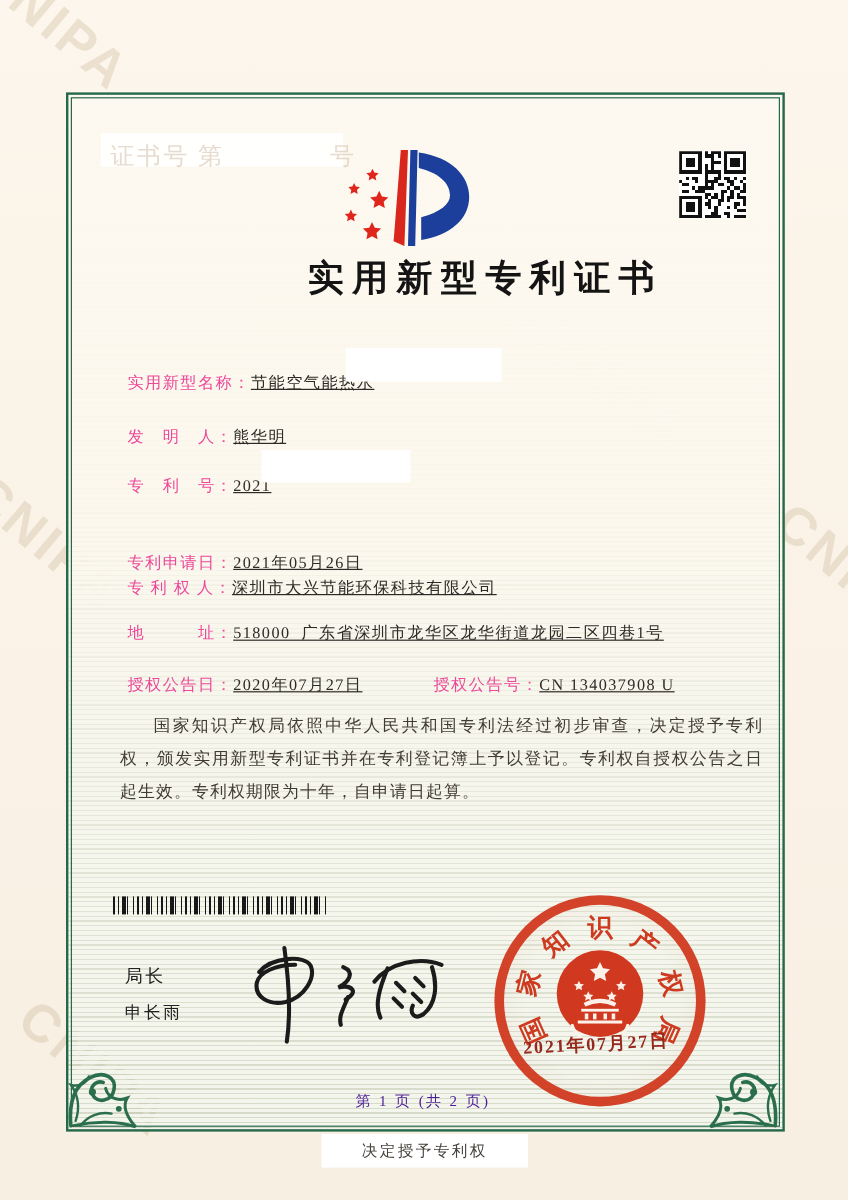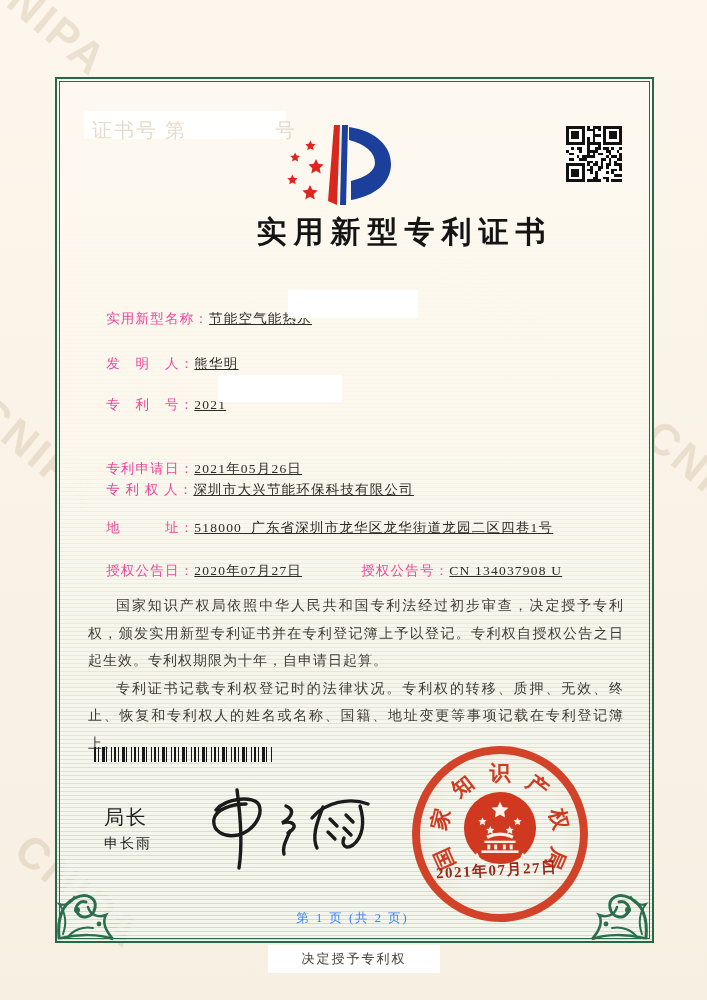--- a/index.html
+++ b/index.html
@@ -44,34 +44,34 @@
   .field{
     position:absolute;left:97px;font-size:13.5px;color:#33302c;
     letter-spacing:1.2px;white-space:pre;
   }
   .flabel{color:#ec4899;}
   .fvalue{color:#2e2b27;text-decoration:underline;}
   .field2{position:absolute;left:352px;font-size:13.5px;color:#33302c;letter-spacing:1.2px;white-space:pre;}
   .redact{position:absolute;background:#fff;}
   
   .body-text{
-    left:88px;top:592px;width:536px;
+    left:100px;top:592px;width:536px;
     font-size:14px;line-height:27.5px;letter-spacing:1px;
     color:#413b34;text-align:justify;
   }
   .body-text p{margin:0;text-indent:2em;}
   
   .barcode{
     left:94px;top:747px;width:178px;height:15px;
     background:repeating-linear-gradient(90deg,
       #171717 0 2px,transparent 2px 4px,#171717 4px 5px,transparent 5px 8px,
       #171717 8px 11px,transparent 11px 12px,#171717 12px 13px,transparent 13px 17px,
       #171717 17px 18px,transparent 18px 20px);
   }
-  .gov-title{left:104px;top:804px;font-size:20px;color:#222;letter-spacing:2px;}
+  .gov-title{left:104px;top:804px;font-size:15px;color:#222;letter-spacing:2px;}
   .gov-name{left:104px;top:835px;font-size:14px;color:#222;letter-spacing:2px;}
   .signature{left:202px;top:786px;width:172px;height:94px;}
   
   .seal{
     left:412px;top:746px;width:160px;height:160px;border-radius:50%;
     border:8px solid rgba(208,57,31,.95);
     background:radial-gradient(circle,rgba(255,240,235,.0) 55%,rgba(208,57,31,.08) 100%);
   }
   .seal-ch{
     position:absolute;left:50%;top:50%;
@@ -83,21 +83,21 @@
   .ch3{transform:translate(-50%,-50%) rotate(0deg) translateY(-61px);}
   .ch4{transform:translate(-50%,-50%) rotate(38deg) translateY(-61px);}
   .ch5{transform:translate(-50%,-50%) rotate(76deg) translateY(-61px);}
   .ch6{transform:translate(-50%,-50%) rotate(114deg) translateY(-61px);}
   .emblem{position:absolute;left:50%;top:46%;transform:translate(-50%,-50%);}
   .seal-date{
     left:436px;top:861px;font-size:15px;font-weight:700;color:#96291e;
     letter-spacing:1.5px;transform:rotate(-3deg);white-space:pre;
   }
   
-  .page-info{left:55px;top:910px;width:595px;text-align:center;font-size:12.5px;letter-spacing:2px;color:#3b82f6;}
+  .page-info{left:55px;top:910px;width:595px;text-align:center;font-size:12.5px;letter-spacing:2px;color:#4c1d95;}
   .note-box{left:268px;top:945px;width:172px;height:28px;background:#ffffff;}
   .note-text{left:268px;top:950px;width:172px;text-align:center;font-size:13px;letter-spacing:2px;color:#46413a;}
   .flourish{left:53px;top:846px;width:96px;height:96px;}
   .flourish-r{left:556px;top:846px;width:96px;height:96px;transform:scaleX(-1);}
 </style>
 </head>
 <body>
 
 <span class="wm" style="left:-30px;top:-6px;">CNIPA</span>
 <span class="wm" style="left:196px;top:128px;font-size:48px;">CNIPA</span>
@@ -310,21 +310,20 @@
 
 <div class="field" style="top:546px">
   <span class="flabel">授权公告日：</span><span class="fvalue">2020年07月27日</span>
 </div>
 <div class="field2" style="top:546px">
   <span class="flabel">授权公告号：</span><span class="fvalue">CN 134037908 U</span>
 </div>
 
 <div class="abs body-text">
   <p>国家知识产权局依照中华人民共和国专利法经过初步审查，决定授予专利权，颁发实用新型专利证书并在专利登记簿上予以登记。专利权自授权公告之日起生效。专利权期限为十年，自申请日起算。</p>
-  <p>专利证书记载专利权登记时的法律状况。专利权的转移、质押、无效、终止、恢复和专利权人的姓名或名称、国籍、地址变更等事项记载在专利登记簿上。</p>
 </div>
 
 <div class="abs barcode"></div>
 
 <div class="abs gov-title">局长</div>
 <div class="abs gov-name">申长雨</div>
 
 <svg class="abs signature" viewBox="0 0 172 94">
   <g fill="none" stroke="#1b1b1b" stroke-width="3.4" stroke-linecap="round">
     <path d="M14,24 C24,12 52,9 57,19 C61,29 52,45 36,49 C22,52 10,45 12,33 C14,24 28,18 44,18"></path>

